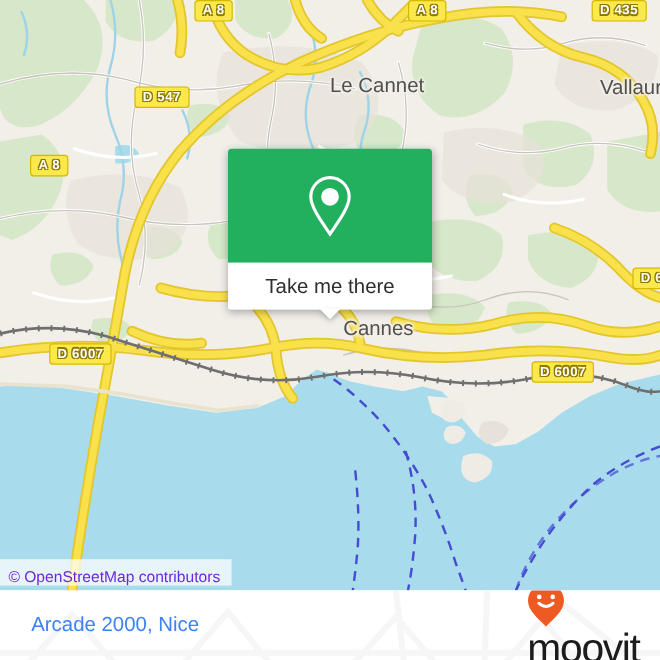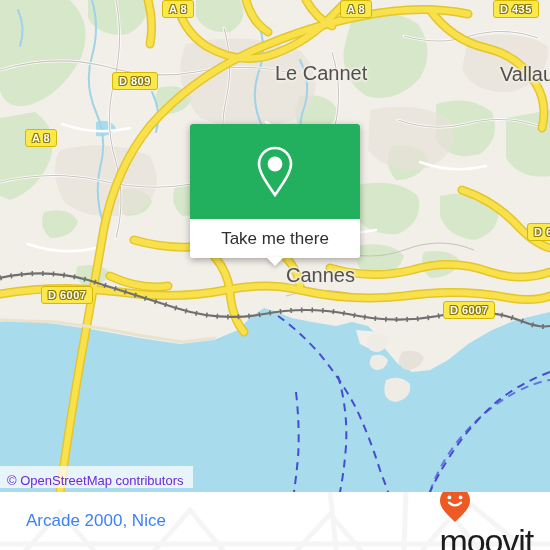--- a/index.html
+++ b/index.html
@@ -41,21 +41,21 @@
       -1px -1px 0 #8a7600, 1px -1px 0 #8a7600,
       -1px  1px 0 #8a7600, 1px  1px 0 #8a7600;
     white-space:nowrap;
     box-sizing:content-box;
   }
 
   
   .place{
     position:absolute;
     color:#52504d;
-    font-size:20px;
+    font-size:17px;
     white-space:nowrap;
     text-shadow:
       -1.5px 0 2px #f2efe9, 1.5px 0 2px #f2efe9,
       0 -1.5px 2px #f2efe9, 0 1.5px 2px #f2efe9,
       0 0 4px #f2efe9;
   }
 
   
   #popup{
     position:absolute;
@@ -294,21 +294,21 @@
 
         <g stroke="#e9e2cf" stroke-width="3" fill="none">
           <path d="M0,320 L56,322 L100,328 L144,336 L182,342 L216,338"></path>
         </g>
       </g>
     </svg>
 
     <div class="shield" style="left:162px;top:0px;">A 8</div>
     <div class="shield" style="left:340px;top:0px;">A 8</div>
     <div class="shield" style="left:493px;top:0px;">D 435</div>
-    <div class="shield" style="left:112px;top:72px;">D 809</div>
+    <div class="shield" style="left:112px;top:72px;">D 547</div>
     <div class="shield" style="left:25px;top:129px;">A 8</div>
     <div class="shield" style="left:527px;top:223px;">D 6</div>
     <div class="shield" style="left:41px;top:286px;">D 6007</div>
     <div class="shield" style="left:443px;top:301px;">D 6007</div>
 
     <div class="place" style="left:275px;top:62px;">Le Cannet</div>
     <div class="place" style="left:500px;top:63px;">Vallauris</div>
     <div class="place" style="left:242px;top:264px;margin-left:44px;">Cannes</div>
 
     <div id="attribution">

